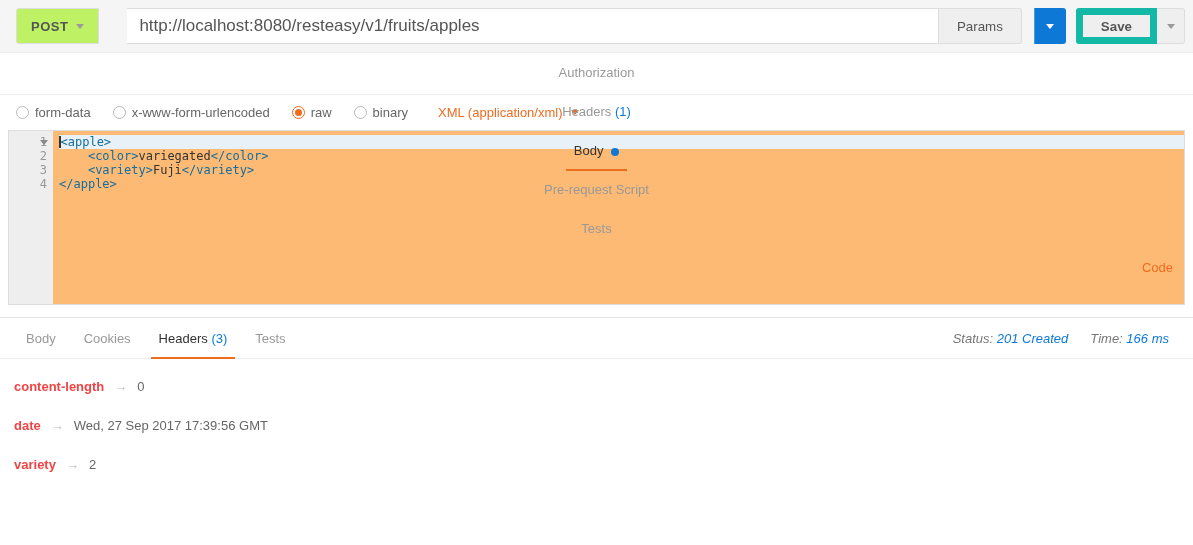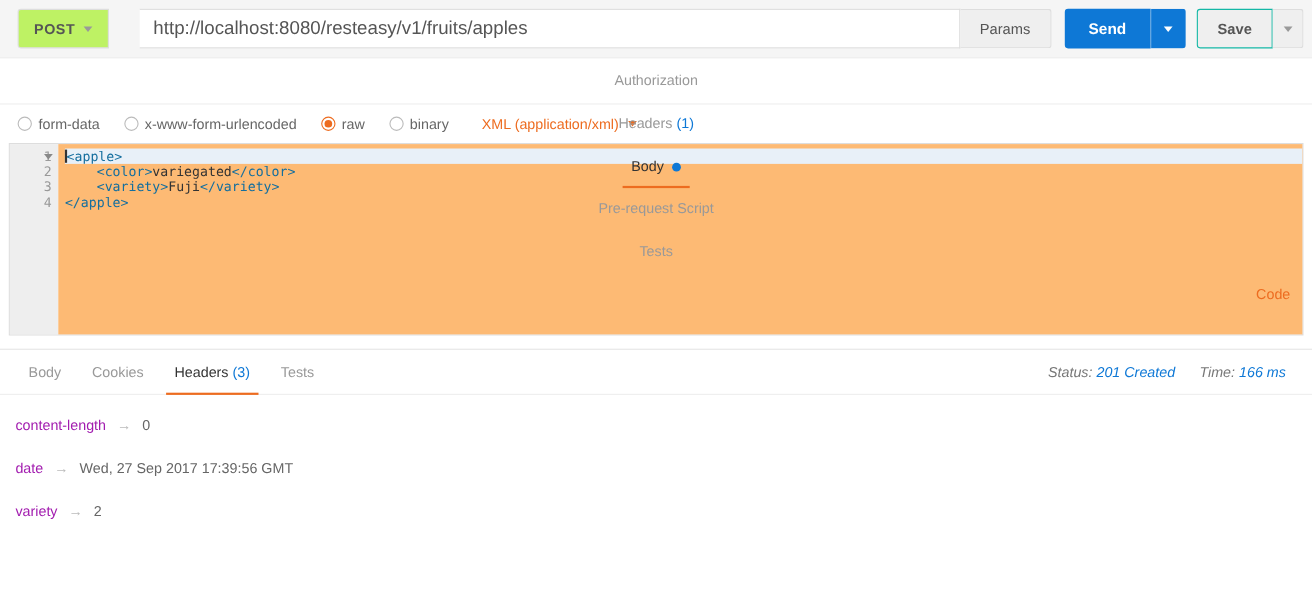--- a/index.html
+++ b/index.html
@@ -75,21 +75,21 @@
     border-left: 1px solid rgba(255,255,255,0.25);
     border-radius: 0 3px 3px 0;
     cursor: pointer;
     display: flex; align-items: center; justify-content: center;
   }
   .save-group { display: flex; margin-left: 10px; }
   .save-btn {
     height: 36px;
     padding: 0 18px;
     background: #efefef;
-    border: 1px solid #14b8a6;
+    border: 7px solid #14b8a6;
     color: #555;
     font-weight: 600;
     border-radius: 3px 0 0 3px;
     cursor: pointer;
   }
   .save-caret {
     height: 36px; width: 28px;
     background: #efefef;
     border: 1px solid #ddd;
     border-left: none;
@@ -260,36 +260,35 @@
   }
   .resp-meta .val { color: #0e78d6; }
 
   .headers-table { padding: 8px 14px 20px; }
   .hrow {
     display: flex;
     gap: 10px;
     padding: 12px 0;
     font-size: 13px;
   }
-  .hname { font-weight: 400; color: #a21caf; }
+  .hname { font-weight: 700; color: #ef4444; }
   .arrow { color: #bbb; }
   .hval { color: #666; }
 </style>
 </head>
 <body>
 
 <div class="toolbar">
   <div class="method-select">
     <span>POST</span>
     <span class="caret-down"></span>
   </div>
   <input class="url-input" value="http://localhost:8080/resteasy/v1/fruits/apples" style="">
   <button class="params-btn">Params</button>
   <div class="send-group">
-    <button class="send-btn">Send</button>
     <button class="send-caret">
       <span class="caret-down caret-down-white"></span>
     </button>
   </div>
   <div class="save-group">
     <button class="save-btn">Save</button>
     <button class="save-caret">
       <span class="caret-down"></span>
     </button>
   </div>

